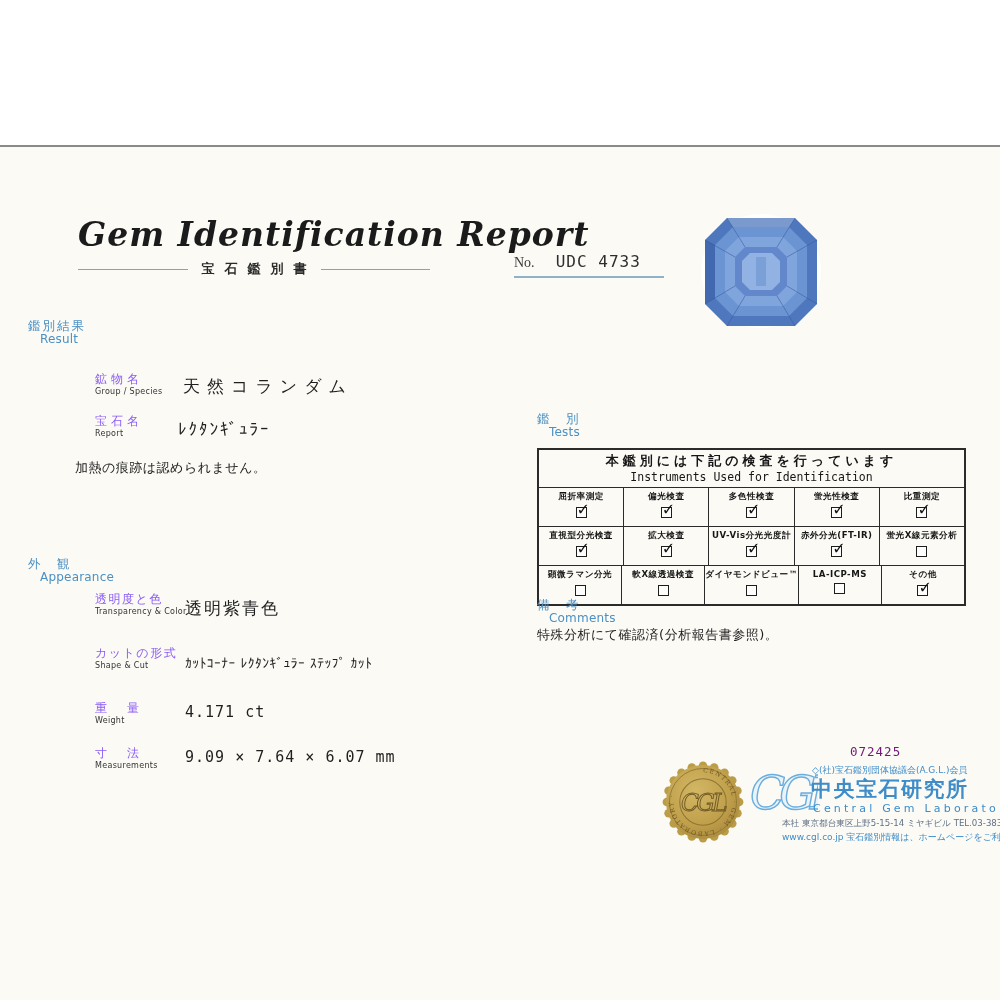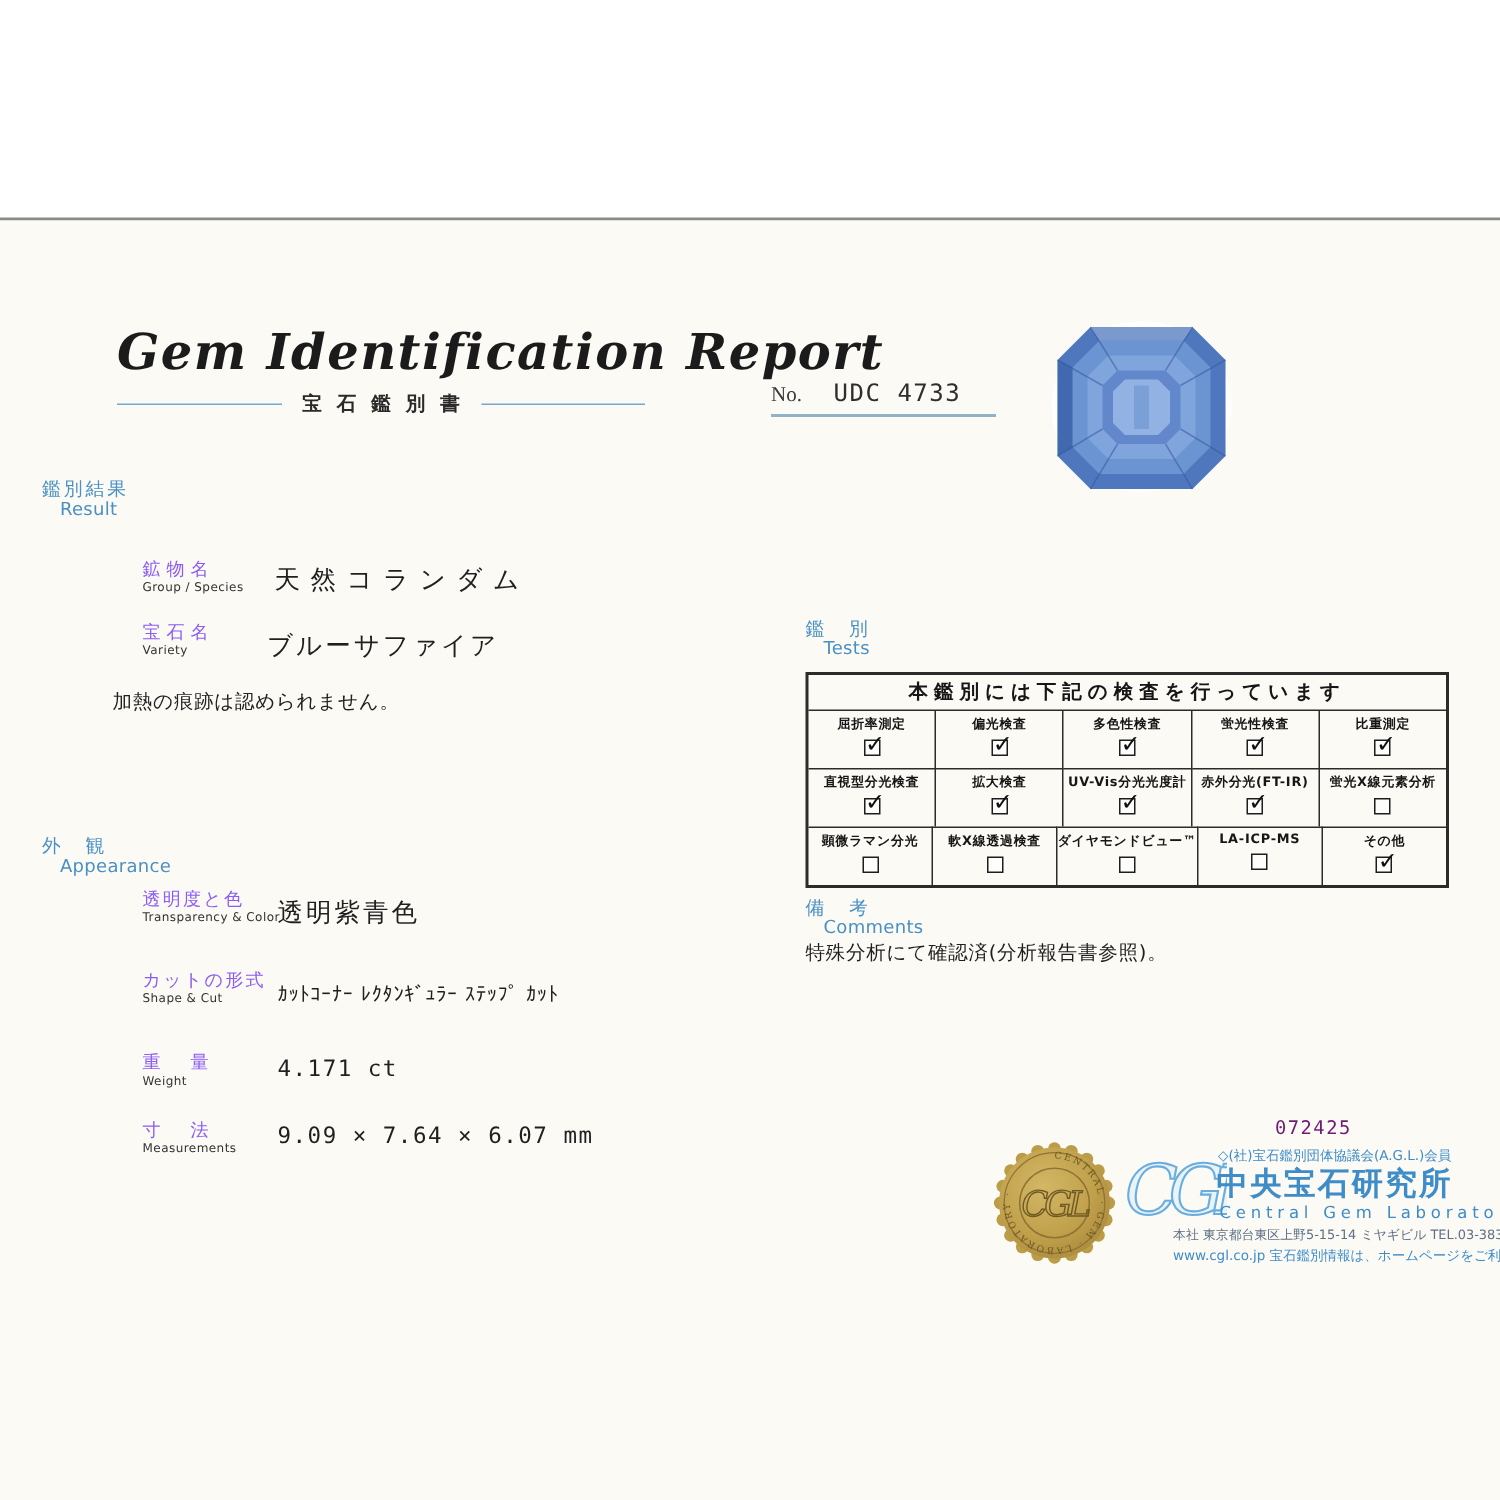--- a/index.html
+++ b/index.html
@@ -126,34 +126,35 @@
     </div>
 
     <div class="abs f-label" style="left:95px; top:226px;">
       <span class="f-jp">鉱物名</span>
       <span class="f-en">Group / Species</span>
     </div>
     <div class="abs f-value-jp ls7" style="left:183px; top:228px;">天然コランダム</div>
 
     <div class="abs f-label" style="left:95px; top:268px;">
       <span class="f-jp">宝石名</span>
-      <span class="f-en">Variety</span>
-    </div>
-    <div class="abs f-value-jp ls2" style="left:178px; top:272px;">ブルーサファイア</div>
+      <span class="f-en">Report</span>
+    </div>
+    <div class="abs f-value-jp ls2" style="left:178px; top:272px;">ﾚｸﾀﾝｷﾞｭﾗｰ</div>
 
     <div class="abs note-text" style="left:75px; top:312px;">加熱の痕跡は認められません。</div>
 
     <div class="abs sec-label" style="left:537px; top:265px;">
       <span class="jp">鑑　別</span>
       <span class="en">Tests</span>
     </div>
 
     <div class="tests-table" style="top:301px;">
       <div class="tt-header">
         <span class="tt-h-jp">本鑑別には下記の検査を行っています</span>
+        <span class="tt-h-en">Instruments Used for Identification</span>
       </div>
       <div class="tt-row">
         <div class="tt-cell">
           <span class="cell-label">屈折率測定</span>
           <span class="checkbox checked"></span>
         </div>
         <div class="tt-cell">
           <span class="cell-label">偏光検査</span>
           <span class="checkbox checked"></span>
         </div>

